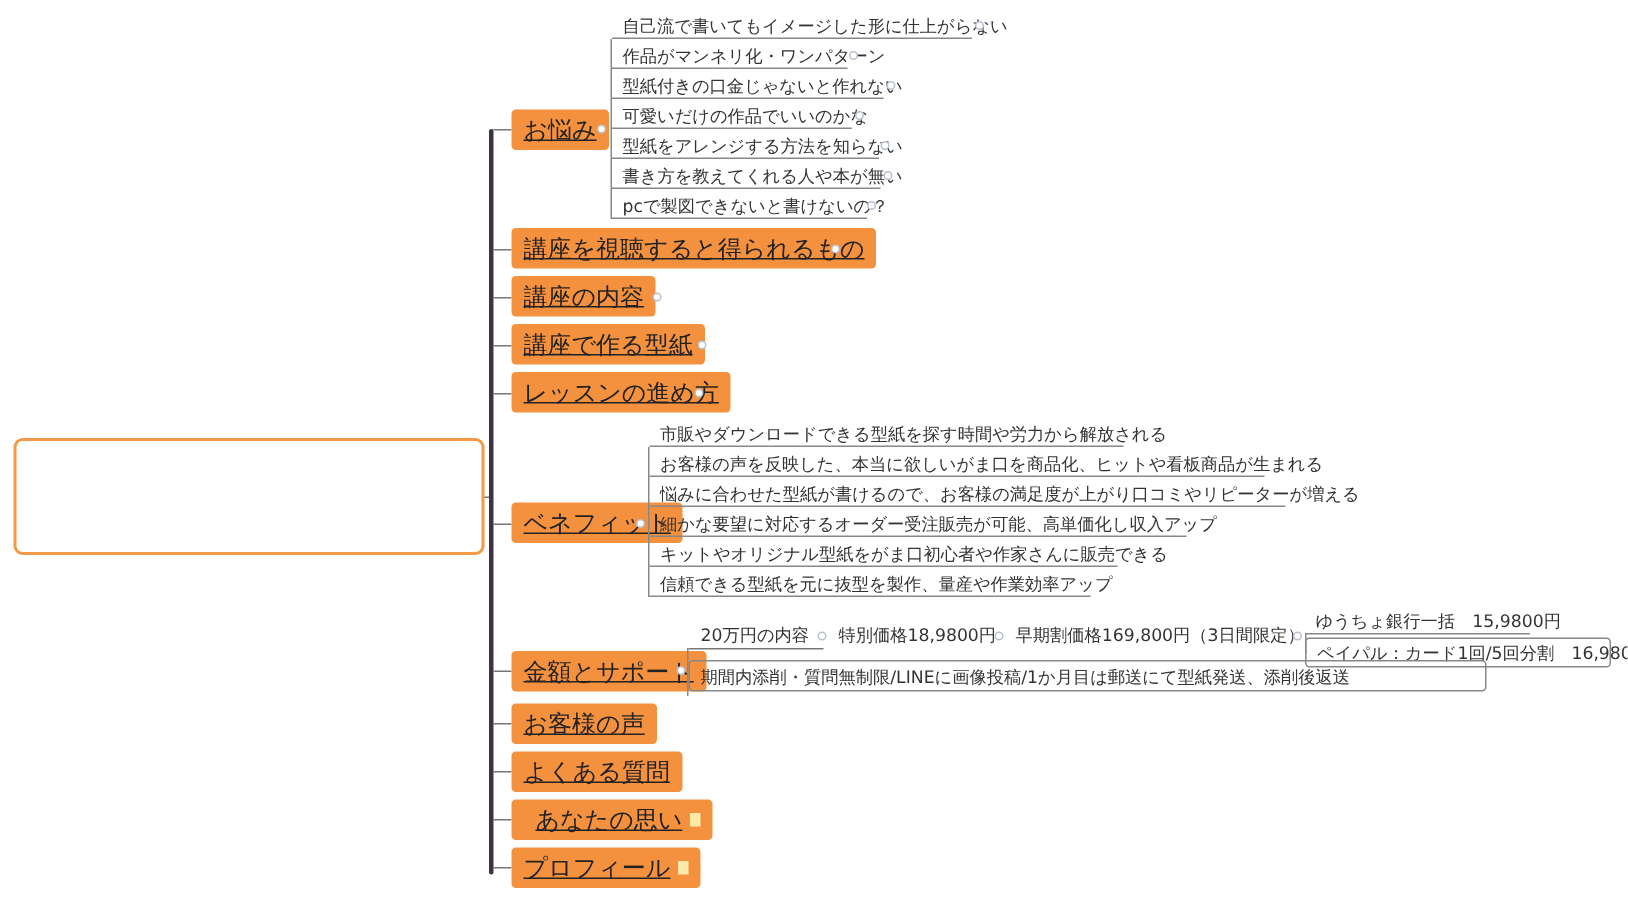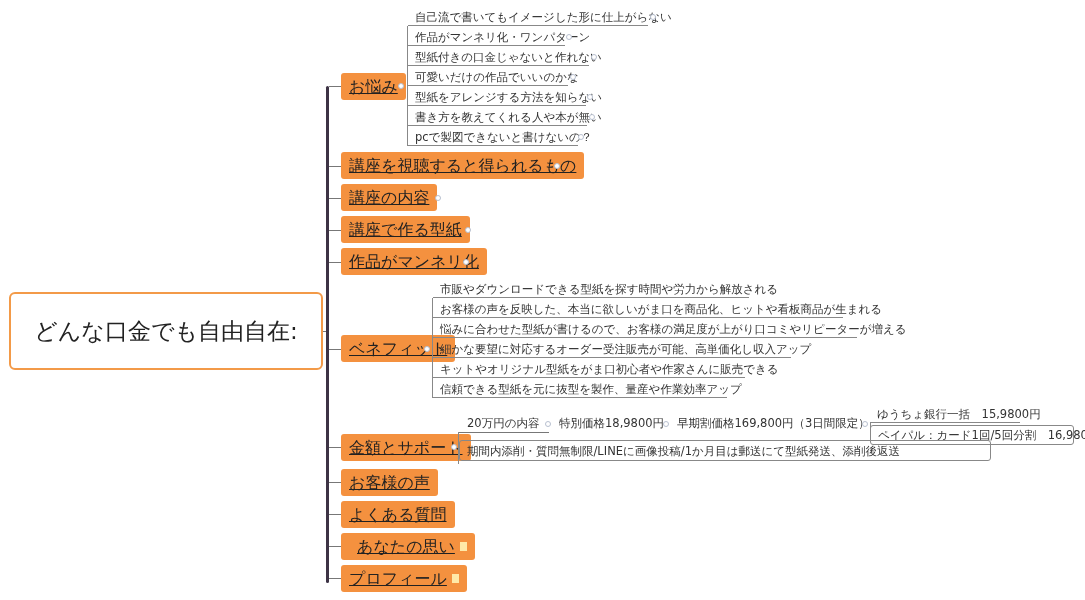--- a/index.html
+++ b/index.html
@@ -25,21 +25,20 @@
           padding-left:7px; border-bottom:1px solid #888; box-sizing:border-box; }
   .vline { width:1px; background:#888; }
   .doc-icon { display:inline-block; width:7px; height:9px; background:#ffe9a8;
               margin-left:5px; vertical-align:middle; position:relative; top:-1px; }
   .boxed { border:1px solid #888; border-radius:3px; }
 </style>
 </head>
 <body>
 
 <div class="abs root">
-  <div>どんな口金でも自由自在:</div>
 </div>
 <div class="abs branch" style="left:323px;top:331px;width:4px;"></div>
 
 <div class="abs trunk"></div>
 
 <div class="abs branch" style="left:329px;top:86px;width:12px;"></div>
 <div class="abs topic" style="left:341px;top:73px;">
   <span>お悩み</span>
 </div>
 <div class="abs collapse" style="left:398px;top:83px;"></div>
@@ -79,21 +78,21 @@
 <div class="abs collapse" style="left:435px;top:195px;"></div>
 
 <div class="abs branch" style="left:329px;top:230px;width:12px;"></div>
 <div class="abs topic" style="left:341px;top:216px;">
   <span>講座で作る型紙</span>
 </div>
 <div class="abs collapse" style="left:465px;top:227px;"></div>
 
 <div class="abs branch" style="left:329px;top:262px;width:12px;"></div>
 <div class="abs topic" style="left:341px;top:248px;">
-  <span>作品がマンネリ化</span>
+  <span>レッスンの進め方</span>
 </div>
 <div class="abs collapse" style="left:463px;top:259px;"></div>
 
 <div class="abs branch" style="left:329px;top:349px;width:12px;"></div>
 <div class="abs topic" style="left:341px;top:335px;">
   <span>ベネフィット</span>
 </div>
 <div class="abs collapse" style="left:424px;top:346px;"></div>
 <div class="abs vline" style="left:432px;top:298px;height:100px;"></div>
 

